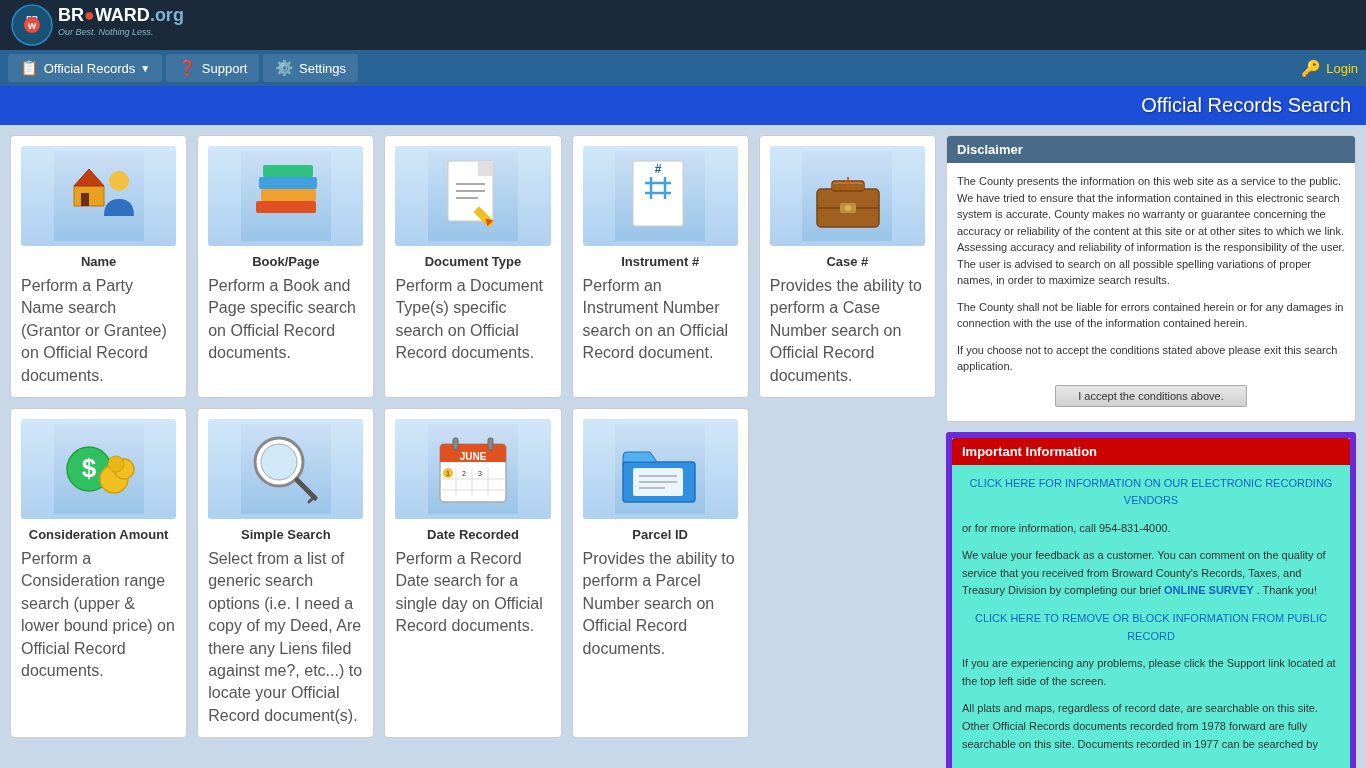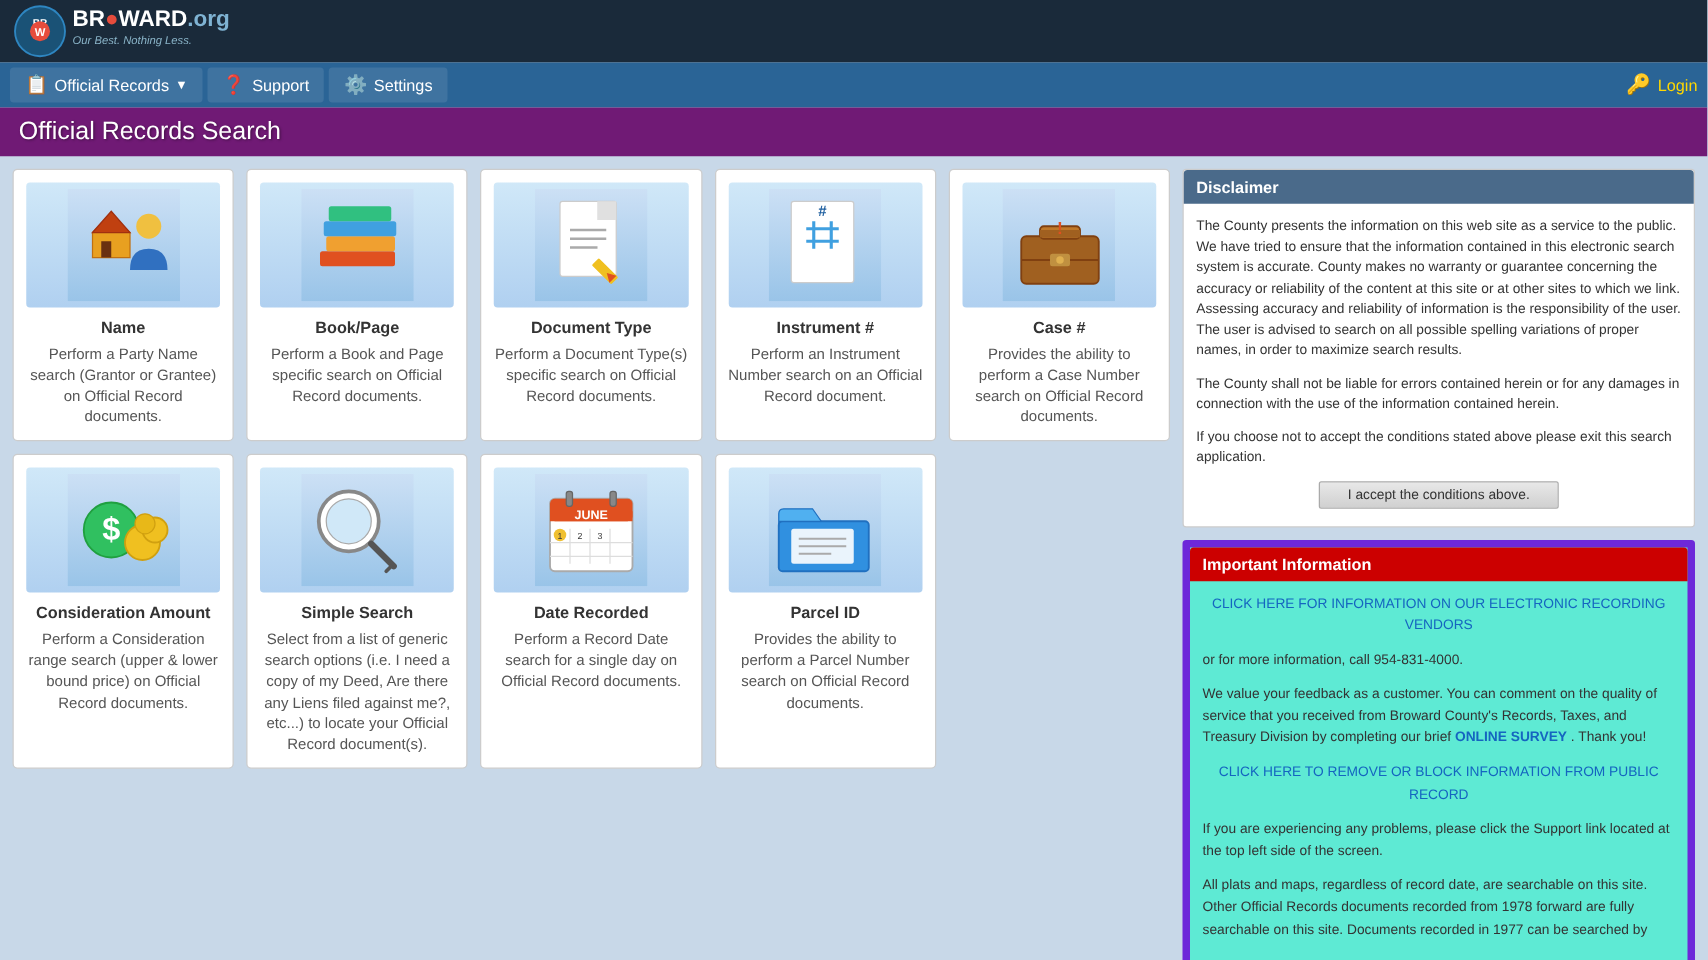--- a/index.html
+++ b/index.html
@@ -10,33 +10,33 @@
 
     
     #navbar { background: #2a6496; height: 36px; display: flex; align-items: center; padding: 0 8px; justify-content: space-between; }
     .nav-left { display: flex; align-items: center; gap: 4px; }
     .nav-item { display: flex; align-items: center; gap: 5px; color: white; padding: 5px 12px; cursor: pointer; border-radius: 3px; font-size: 13px; background: rgba(255,255,255,0.1); }
     .nav-item .nav-icon { font-size: 15px; }
     .nav-right { display: flex; align-items: center; gap: 5px; color: #ffd700; cursor: pointer; font-size: 13px; }
     .nav-right .login-icon { font-size: 16px; }
 
     
-    #page-title-bar { background: #701a75; padding: 8px 15px; }
+    #page-title-bar { background: #1d4ed8; padding: 8px 15px; text-align: right; }
     #page-title-bar h1 { color: white; font-size: 20px; font-weight: normal; text-shadow: 1px 1px 2px rgba(0,0,0,0.4); }
 
     
     #main { display: flex; padding: 10px; gap: 10px; }
 
     
     #cards-area { flex: 1; }
     .cards-grid { display: grid; grid-template-columns: repeat(5, 1fr); gap: 10px; margin-bottom: 10px; }
     .card { background: white; border: 1px solid #ccc; border-radius: 4px; padding: 10px; text-align: center; cursor: pointer; transition: box-shadow 0.2s; }
     .card-img { width: 100%; height: 100px; display: flex; align-items: center; justify-content: center; background: linear-gradient(180deg, #d0e8f8 0%, #b0d0f0 100%); border-radius: 3px; margin-bottom: 8px; font-size: 48px; overflow: hidden; }
     .card h3 { font-size: 13px; font-weight: bold; color: #333; margin-bottom: 6px; }
-    .card p { font-size: 12px; color: #555; line-height: 1.4; text-align: center; }
+    .card p { font-size: 16px; color: #555; line-height: 1.4; text-align: left; }
 
     
     #sidebar { width: 410px; display: flex; flex-direction: column; gap: 10px; }
 
     
     .disclaimer-box { background: #ffffff; border: 1px solid #ccc; border-radius: 3px; }
     .disclaimer-header { background: #4a6a8a; color: white; padding: 6px 10px; font-weight: bold; font-size: 13px; border-radius: 3px 3px 0 0; }
     .disclaimer-body { padding: 10px; font-size: 11px; color: #333; line-height: 1.5; }
     .disclaimer-body p { margin-bottom: 10px; }
     .accept-btn { display: block; margin: 8px auto 4px auto; background: linear-gradient(180deg, #e8e8e8, #d0d0d0); border: 1px solid #aaa; padding: 4px 22px; font-size: 11px; cursor: pointer; border-radius: 2px; color: #333; }

